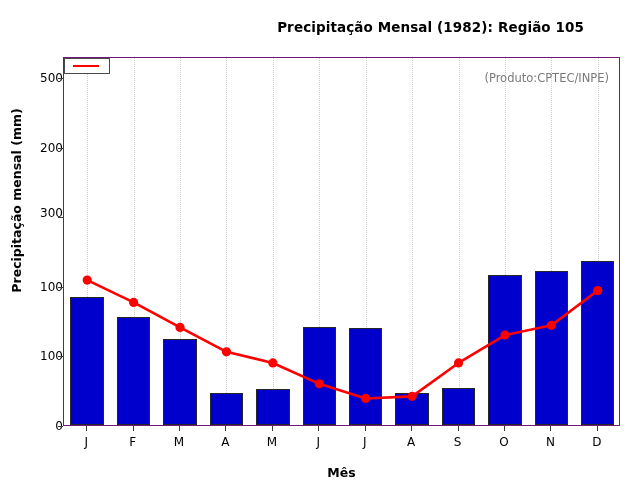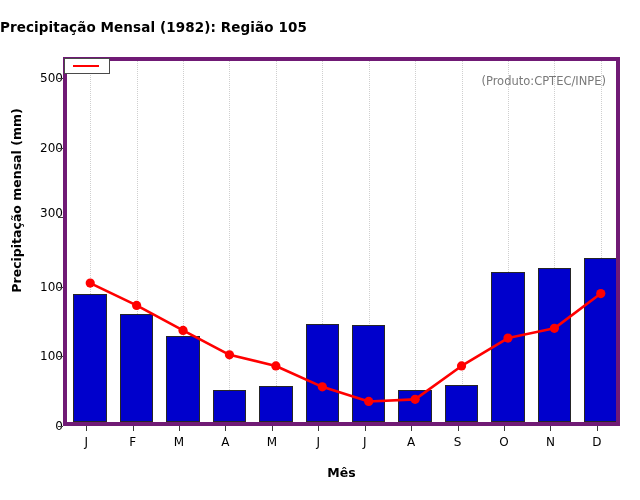--- a/index.html
+++ b/index.html
@@ -17,33 +17,33 @@
     position: relative;
     width: 640px;
     height: 500px;
     background: #ffffff;
   }
   #chart-title {
     position: absolute;
     left: 0;
     top: 19px;
     width: 584px;
-    text-align: left;
+    text-align: right;
     font-size: 13.5px;
     font-weight: bold;
     color: #000000;
     letter-spacing: 0.1px;
   }
   #plot-area {
     position: absolute;
     left: 63px;
     top: 57px;
     width: 557px;
     height: 369px;
-    border: 4px solid #701a75;
+    border: 1px solid #701a75;
     box-sizing: border-box;
     background: #ffffff;
     overflow: hidden;
   }
   .gridline-v {
     position: absolute;
     top: 0;
     bottom: 0;
     width: 0;
     border-left: 1px dotted #cfcfcf;

